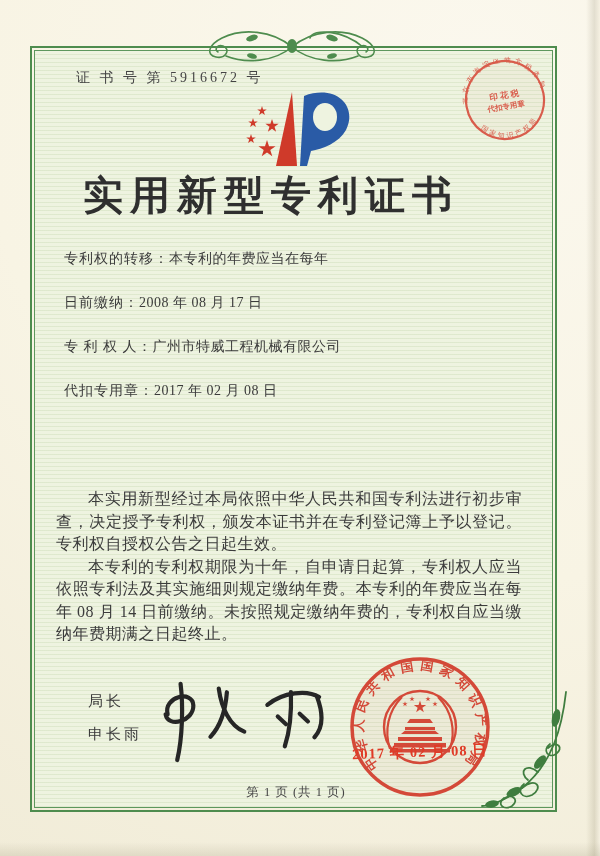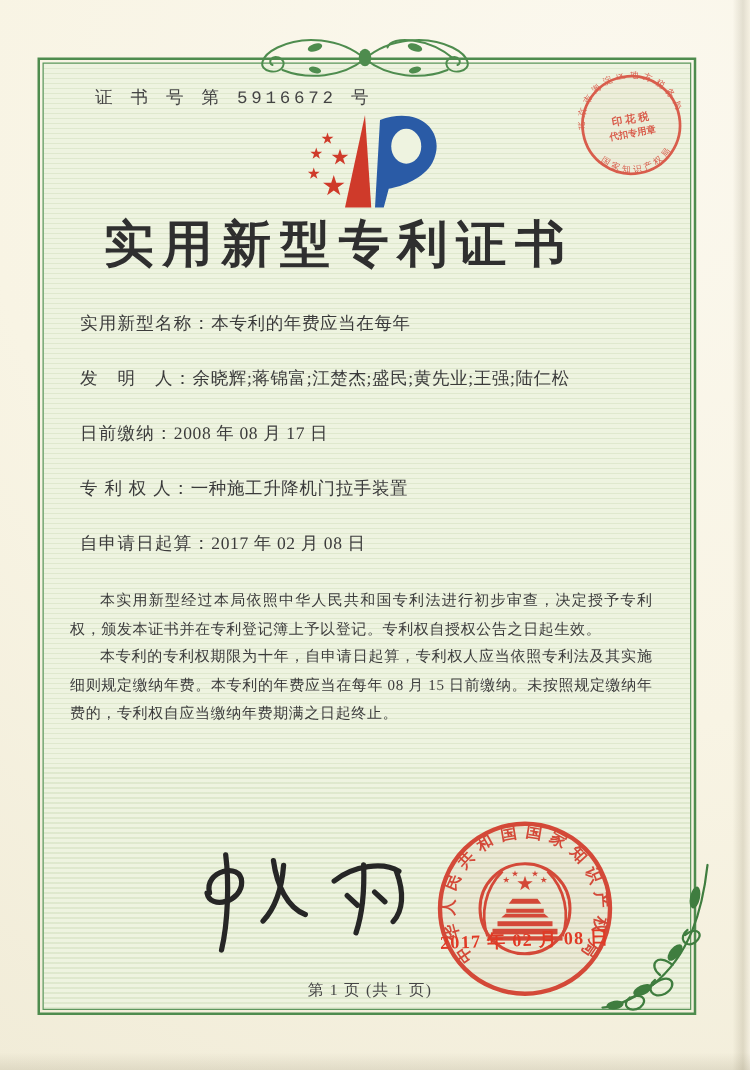--- a/index.html
+++ b/index.html
@@ -25,34 +25,34 @@
     border:2px solid #4e8c4e;box-sizing:border-box;
   }
   .frame-inner{
     position:absolute;inset:2px;
     border:1px solid #5d975d;
     background-color:#eef3e0;
     background-image:repeating-linear-gradient(0deg, rgba(120,160,80,.13) 0px, rgba(120,160,80,.13) 1px, rgba(255,255,255,0) 1px, rgba(255,255,255,0) 4px);
   }
   .cert-no{
     position:absolute;left:76px;top:69px;
-    font-size:14px;color:#444;letter-spacing:3px;font-family:Liberation Mono, monospace;
+    font-size:14px;color:#444;letter-spacing:3px;
   }
   .logo{position:absolute;left:212px;top:90px;width:180px;height:82px;}
   .title{
     position:absolute;left:0;top:168px;width:542px;text-align:center;
     font-size:40px;font-weight:bold;color:#2f2f2f;letter-spacing:7px;
   }
   .fields{position:absolute;left:64px;top:250px;width:470px;}
   .field-row{height:18px;margin-bottom:26px;font-size:14px;color:#3b3b3b;white-space:nowrap;}
   .f-label{letter-spacing:1px;}
   .f-value{letter-spacing:.5px;}
   .body-text{
-    position:absolute;left:56px;top:469px;width:466px;
-    font-size:12px;line-height:22.5px;color:#3c3c3c;text-align:justify;font-family:Liberation Serif, serif;
+    position:absolute;left:56px;top:488px;width:466px;
+    font-size:16px;line-height:22.5px;color:#3c3c3c;text-align:justify;font-family:Liberation Serif, serif;
   }
   .body-text p{margin:0;text-indent:2em;letter-spacing:.5px;}
   .sign-block{position:absolute;left:88px;top:692px;font-size:15px;color:#3a3a3a;letter-spacing:3px;}
   .sign-block .director-name{margin-top:14px;}
   .signature{position:absolute;left:142px;top:674px;width:185px;height:100px;}
   .seal-main{position:absolute;left:348px;top:655px;width:144px;height:144px;opacity:.92;}
   .seal-date{
     position:absolute;left:352px;top:742px;width:180px;
     font-size:14.5px;font-weight:bold;color:#e03a26;letter-spacing:1px;
     transform:rotate(-2deg);
@@ -126,41 +126,42 @@
       <path d="M80,2 L85,76 L64,76 Z"></path>
     </g>
     <path d="M92,6 C124,-6 146,16 134,40 C127,53 110,59 99,61 L95,76 L88,76 Z" fill="#2a5ba6"></path>
     <ellipse cx="113" cy="27" rx="12" ry="14" fill="#eef3e0"></ellipse>
   </svg>
 
   <div class="title">实用新型专利证书</div>
 
   <div class="fields">
     <div class="field-row">
-      <span class="f-label">实用新型名称：</span><span class="f-value">本专利的年费应当在每年</span>
-    </div>
-    <div class="field-row">
-      <span class="f-label">发　明　人：</span><span class="f-value">余晓辉;蒋锦富;江楚杰;盛民;黄先业;王强;陆仁松</span>
+      <span class="f-label">专利权的转移：</span><span class="f-value">本专利的年费应当在每年</span>
     </div>
     <div class="field-row">
       <span class="f-label">日前缴纳：</span><span class="f-value">2008 年 08 月 17 日</span>
     </div>
     <div class="field-row">
-      <span class="f-label">专 利 权 人：</span><span class="f-value">一种施工升降机门拉手装置</span>
-    </div>
-    <div class="field-row">
-      <span class="f-label">自申请日起算：</span><span class="f-value">2017 年 02 月 08 日</span>
+      <span class="f-label">专 利 权 人：</span><span class="f-value">广州市特威工程机械有限公司</span>
+    </div>
+    <div class="field-row">
+      <span class="f-label">代扣专用章：</span><span class="f-value">2017 年 02 月 08 日</span>
     </div>
   </div>
 
   <div class="body-text">
     <p>本实用新型经过本局依照中华人民共和国专利法进行初步审查，决定授予专利权，颁发本证书并在专利登记簿上予以登记。专利权自授权公告之日起生效。</p>
-    <p>本专利的专利权期限为十年，自申请日起算，专利权人应当依照专利法及其实施细则规定缴纳年费。本专利的年费应当在每年 08 月 15 日前缴纳。未按照规定缴纳年费的，专利权自应当缴纳年费期满之日起终止。</p>
-  </div>
-
+    <p>本专利的专利权期限为十年，自申请日起算，专利权人应当依照专利法及其实施细则规定缴纳年费。本专利的年费应当在每年 08 月 14 日前缴纳。未按照规定缴纳年费的，专利权自应当缴纳年费期满之日起终止。</p>
+  </div>
+
+  <div class="sign-block">
+    <div class="director-title">局长</div>
+    <div class="director-name">申长雨</div>
+  </div>
 
   <svg class="signature" viewBox="0 0 185 100">
     <g stroke="#262626" stroke-width="4.2" fill="none" stroke-linecap="round" stroke-linejoin="round" transform="rotate(-2 92 50)">
       <path d="M26,38 C22,20 52,14 52,30 C52,46 26,52 24,38"></path>
       <path d="M40,8 C42,30 40,62 34,84"></path>
       <path d="M86,18 C84,36 78,52 68,62"></path>
       <path d="M78,14 C80,34 88,52 102,58"></path>
       <path d="M126,32 C142,20 166,18 178,26"></path>
       <path d="M150,20 C150,40 148,58 142,74"></path>
       <path d="M176,26 C182,44 180,58 172,66"></path>

